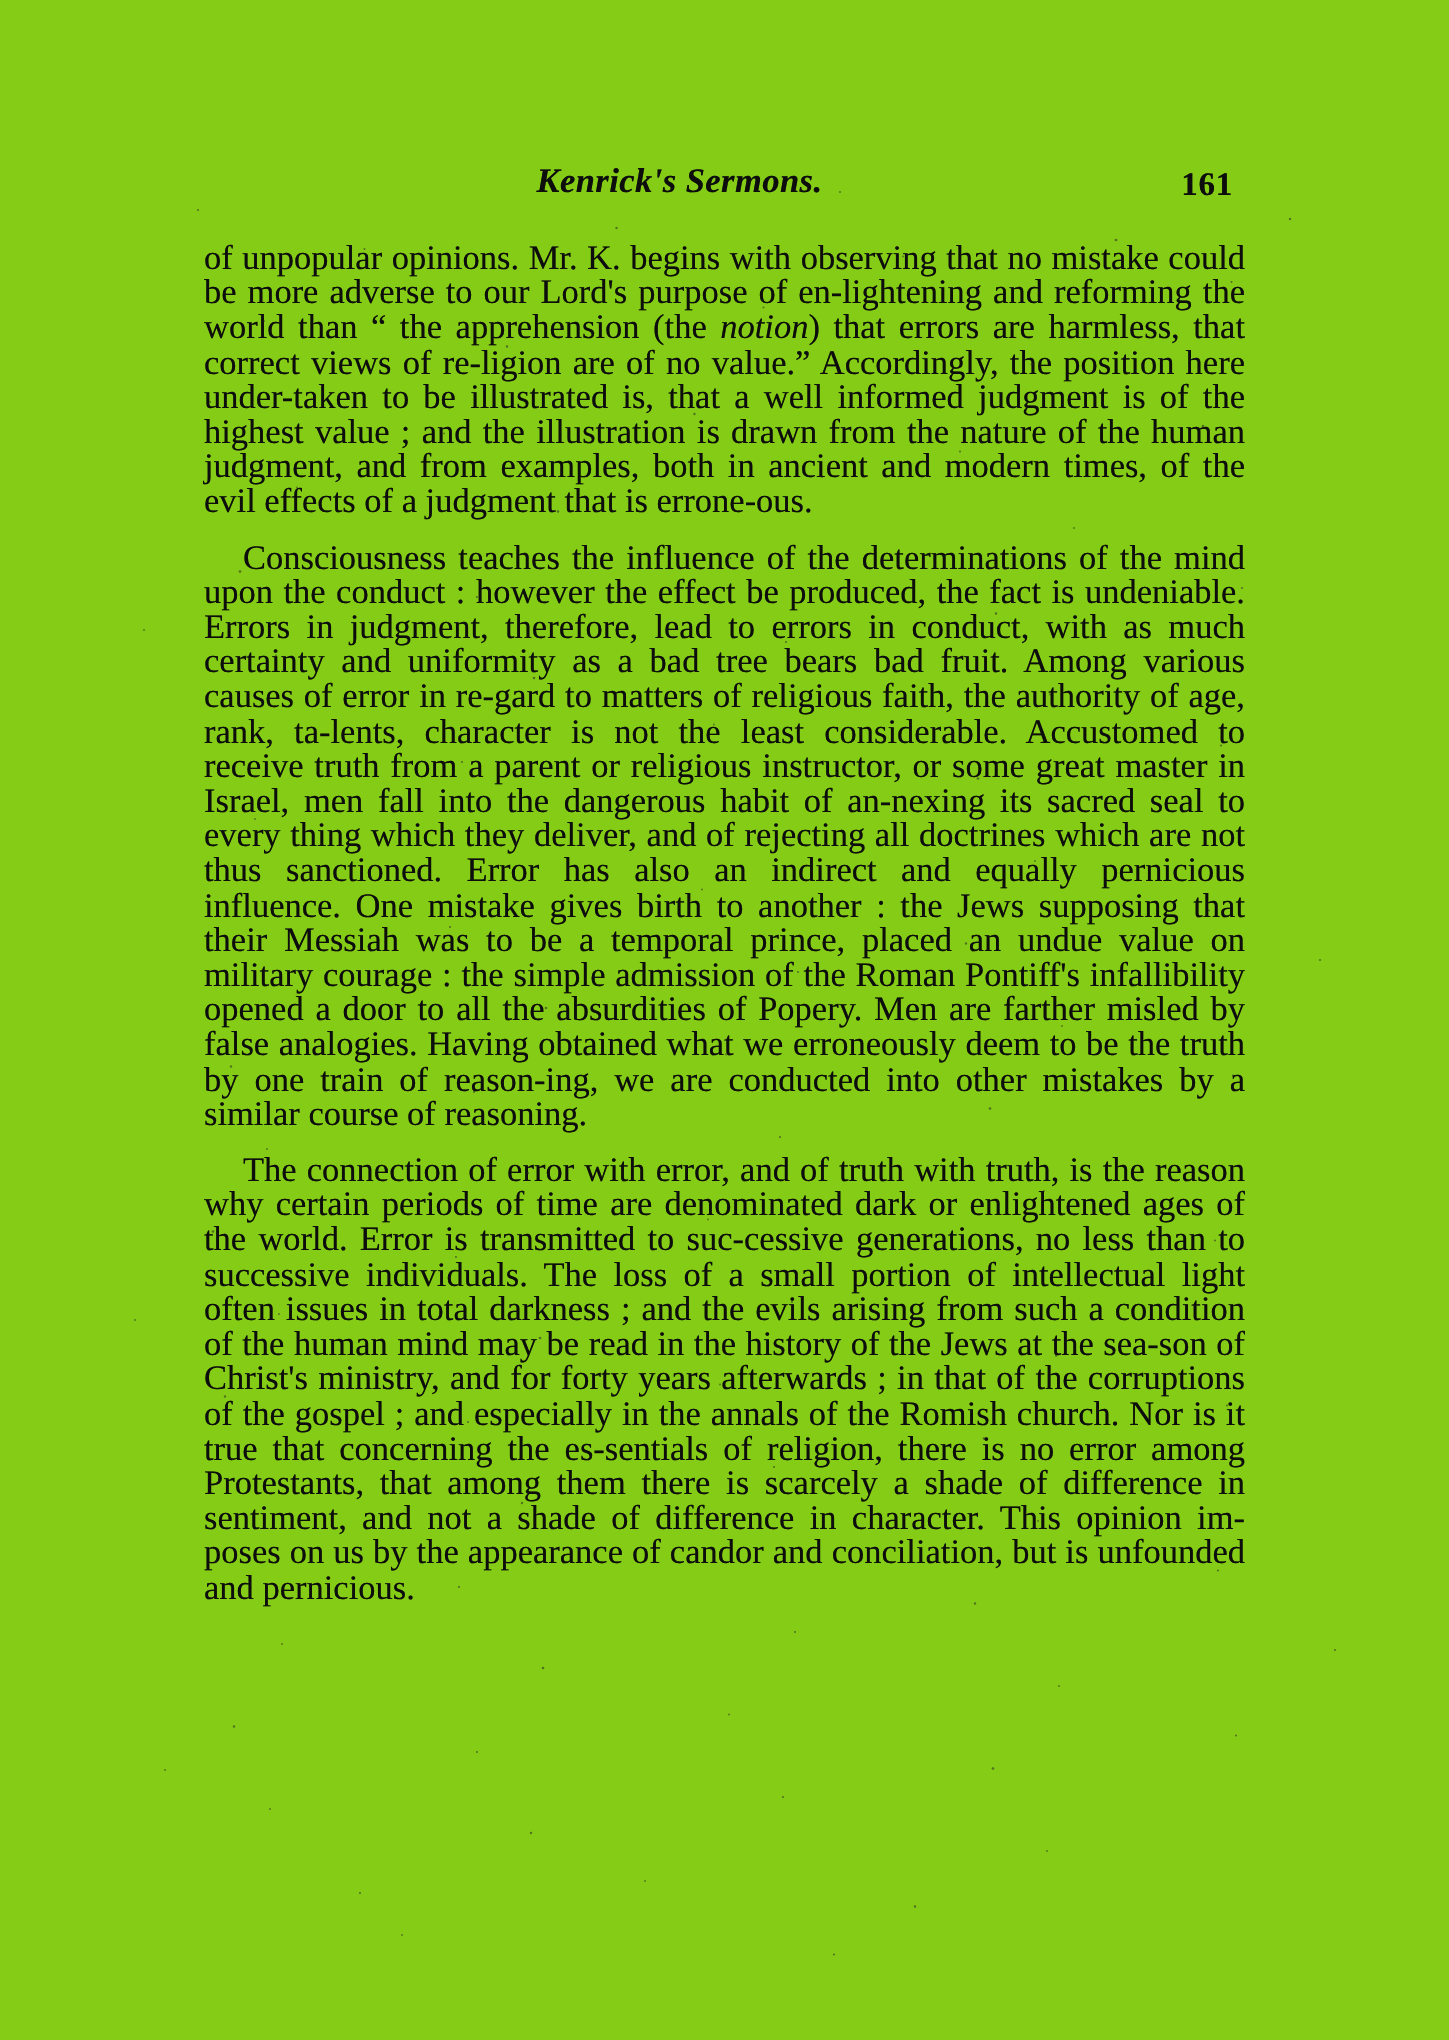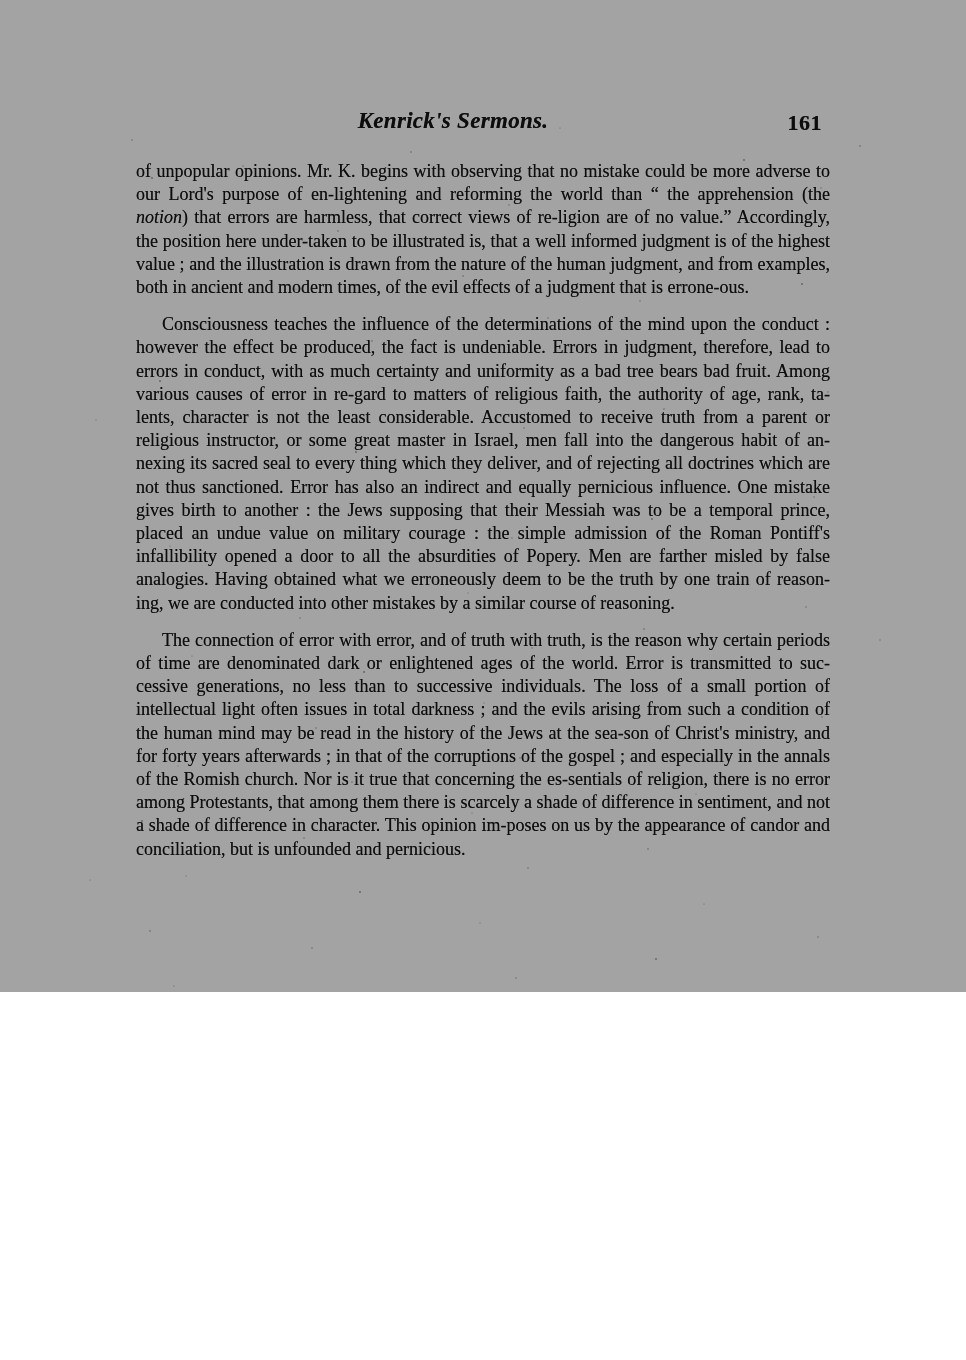--- a/index.html
+++ b/index.html
@@ -5,22 +5,22 @@
 <style>
   html, body {
     margin: 0;
     padding: 0;
     background: #ffffff;
   }
 
   .page {
     position: relative;
     width: 966px;
-    height: 992px;
-    background: #a3a3a3;
+    height: 1360px;
+    background: #84cc16;
     overflow: hidden;
     font-family: "Liberation Serif", "DejaVu Serif", serif;
     color: #0d0d0d;
   }
 
   
   .scan-noise {
     position: absolute;
     inset: 0;
     pointer-events: none;
@@ -59,21 +59,21 @@
     font-size: 22px;
     letter-spacing: 0.5px;
   }
 
   
   .body-block {
     position: absolute;
     top: 160px;
     left: 136px;
     width: 694px;
-    font-size: 18px;
+    font-size: 23px;
     line-height: 23.2px;
     text-align: justify;
     text-justify: inter-word;
     hyphens: manual;
   }
 
   .body-block p {
     margin: 0;
     text-indent: 0;
   }

